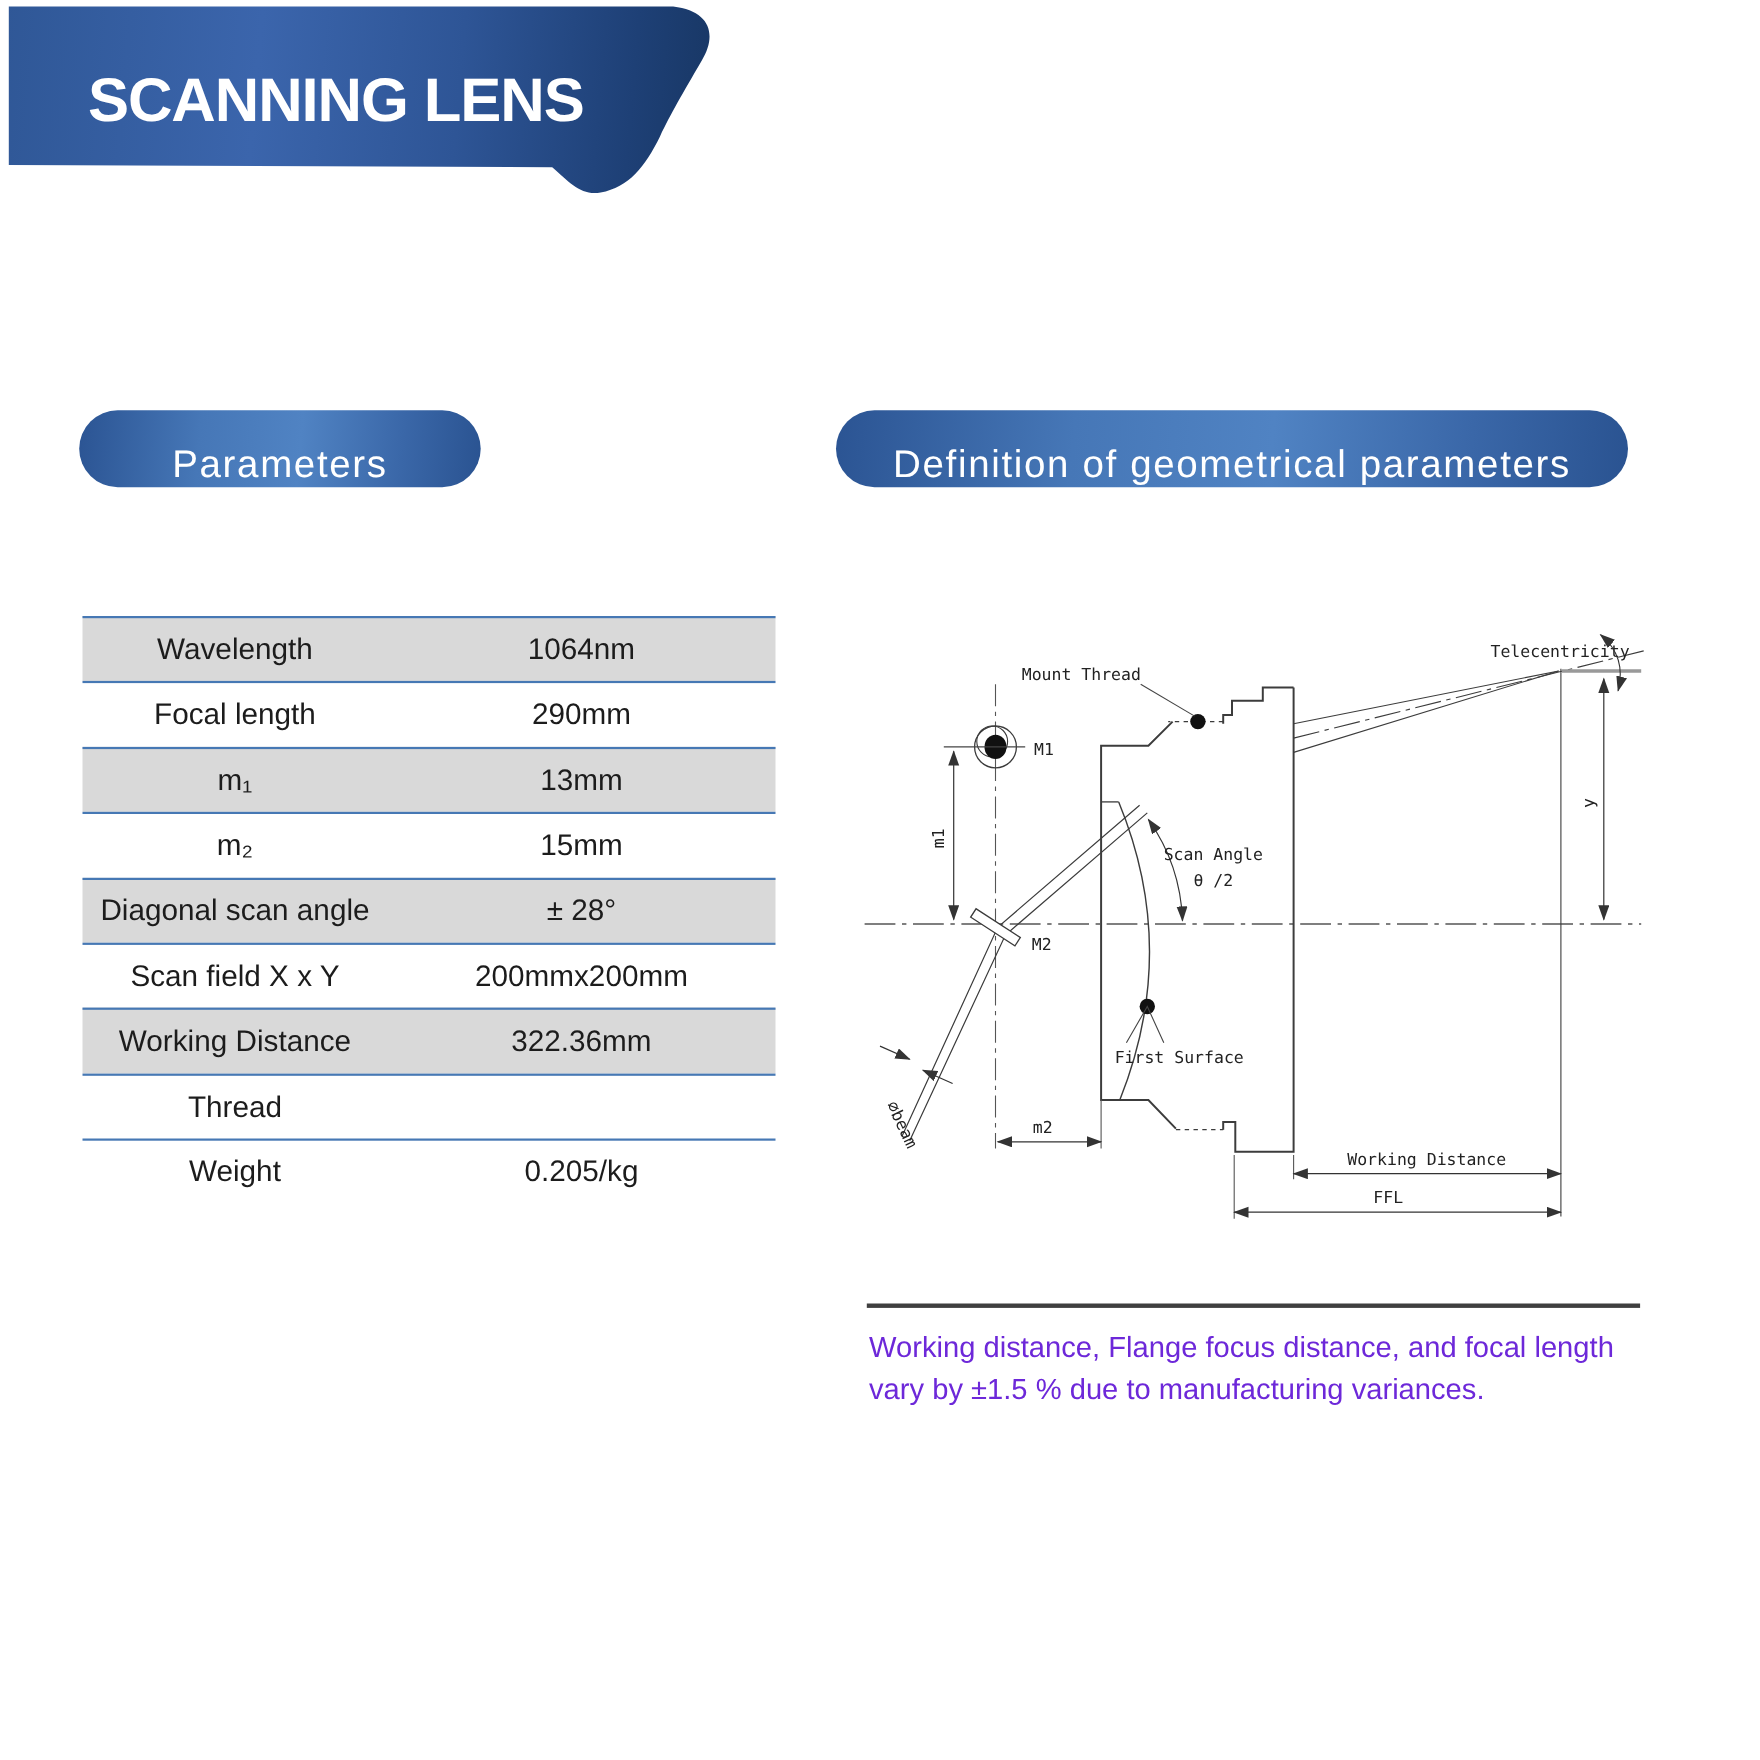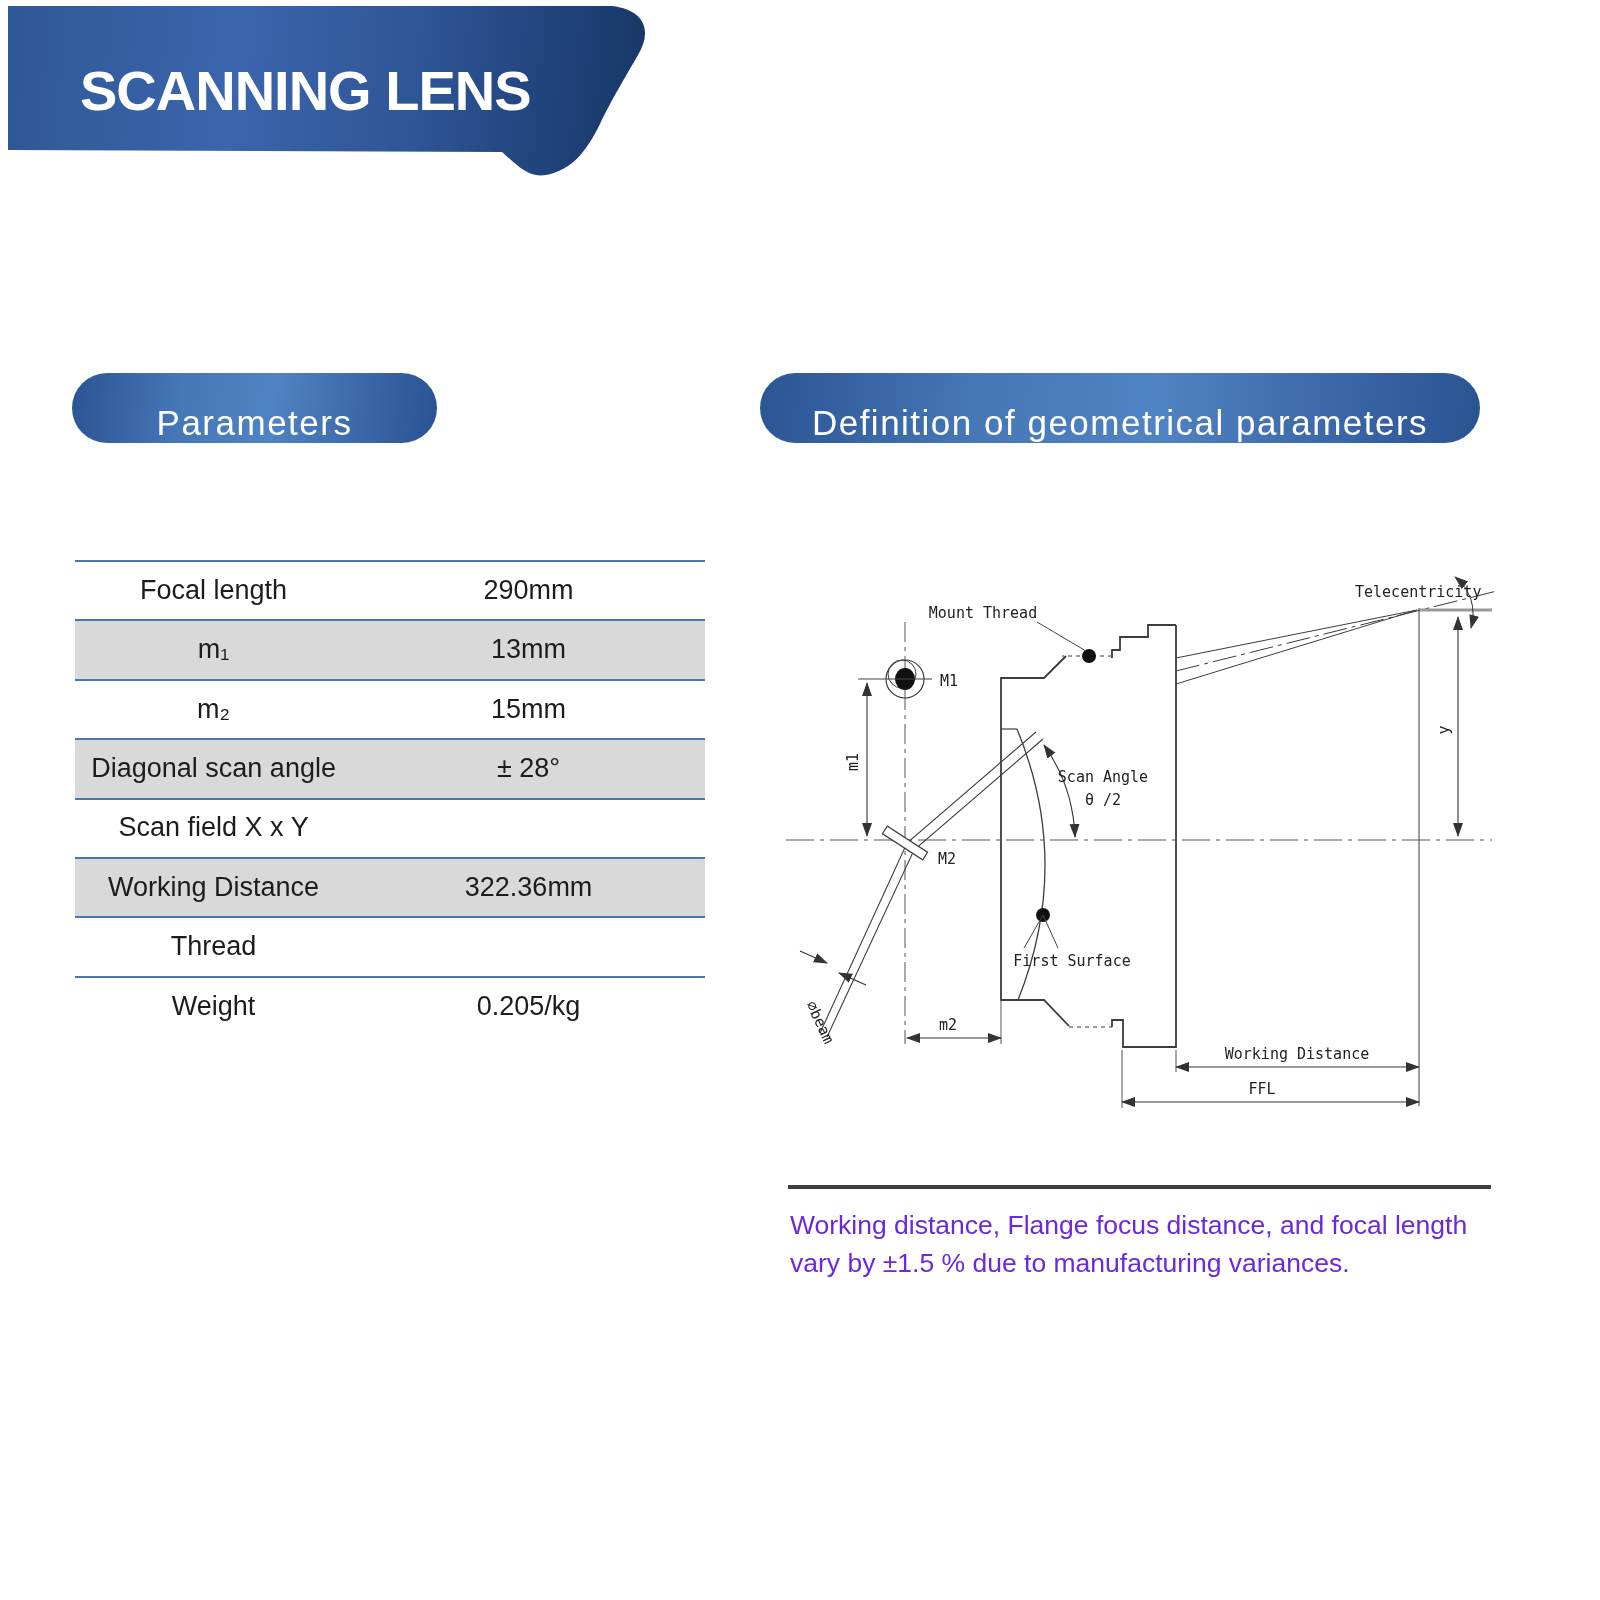--- a/index.html
+++ b/index.html
@@ -56,38 +56,43 @@
   <div class="banner-title">SCANNING LENS</div>
 
   <div class="pill" id="pill-left">
     <span>Parameters</span>
   </div>
   <div class="pill" id="pill-right">
     <span>Definition of geometrical parameters</span>
   </div>
 
   <div id="param-table">
+    <div class="t-row gray">
+      <div class="cell lbl">Wavelength</div>
+      <div class="cell val">1064nm</div>
+    </div>
     <div class="t-row">
       <div class="cell lbl">Focal length</div>
       <div class="cell val">290mm</div>
     </div>
     <div class="t-row gray">
       <div class="cell lbl">m₁</div>
       <div class="cell val">13mm</div>
     </div>
     <div class="t-row">
       <div class="cell lbl">m₂</div>
       <div class="cell val">15mm</div>
     </div>
     <div class="t-row gray">
       <div class="cell lbl">Diagonal scan angle</div>
       <div class="cell val">± 28°</div>
     </div>
     <div class="t-row">
       <div class="cell lbl">Scan field X x Y</div>
+      <div class="cell val">200mmx200mm</div>
     </div>
     <div class="t-row gray">
       <div class="cell lbl">Working Distance</div>
       <div class="cell val">322.36mm</div>
     </div>
     <div class="t-row">
       <div class="cell lbl">Thread</div>
     </div>
     <div class="t-row">
       <div class="cell lbl">Weight</div>

